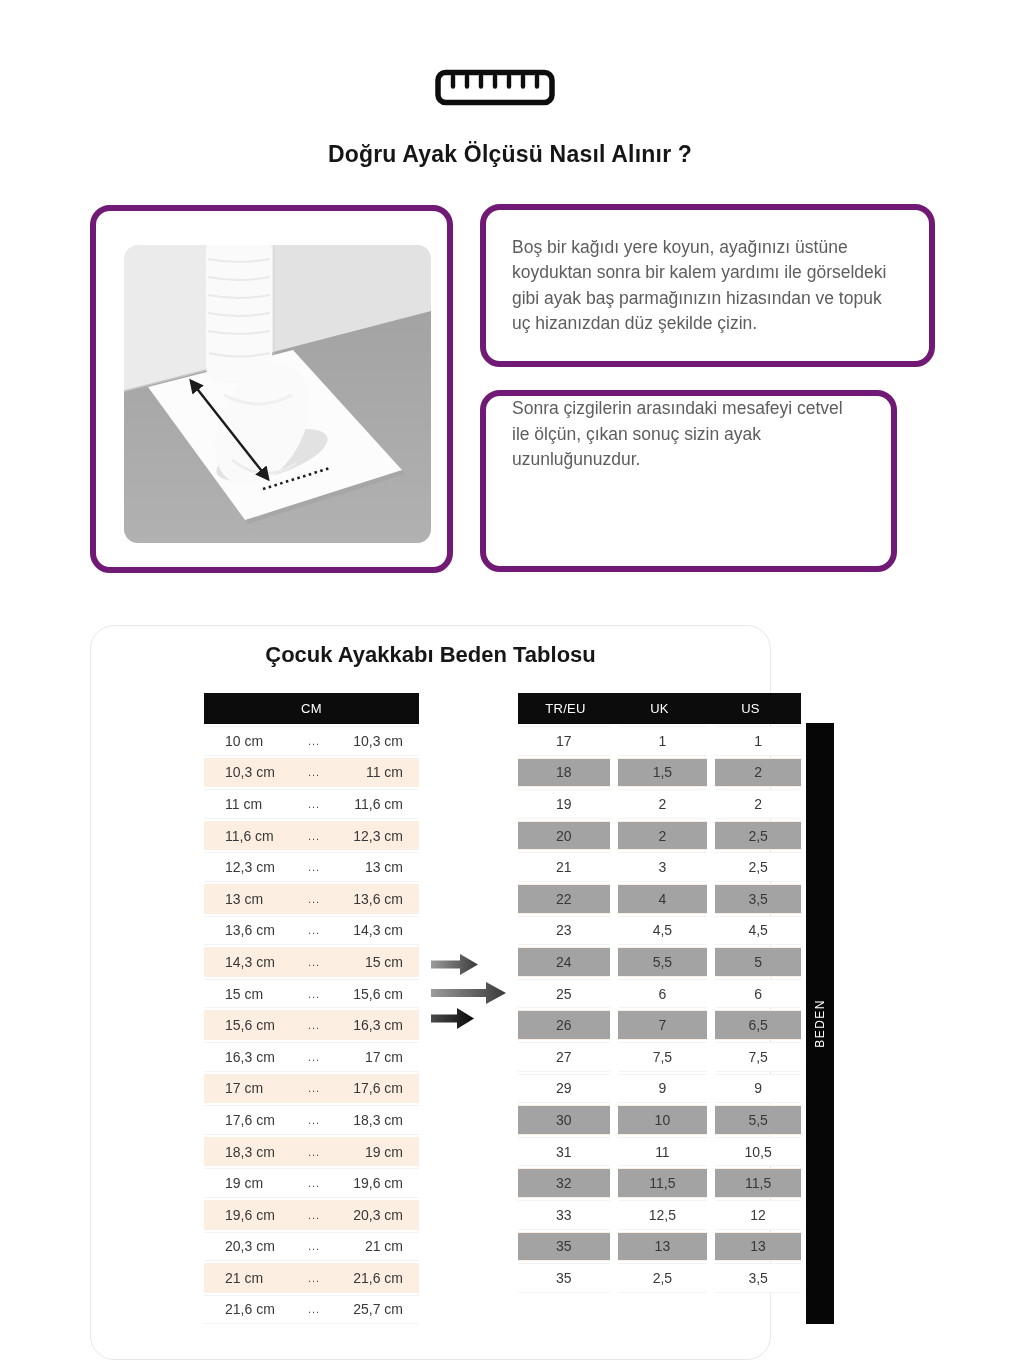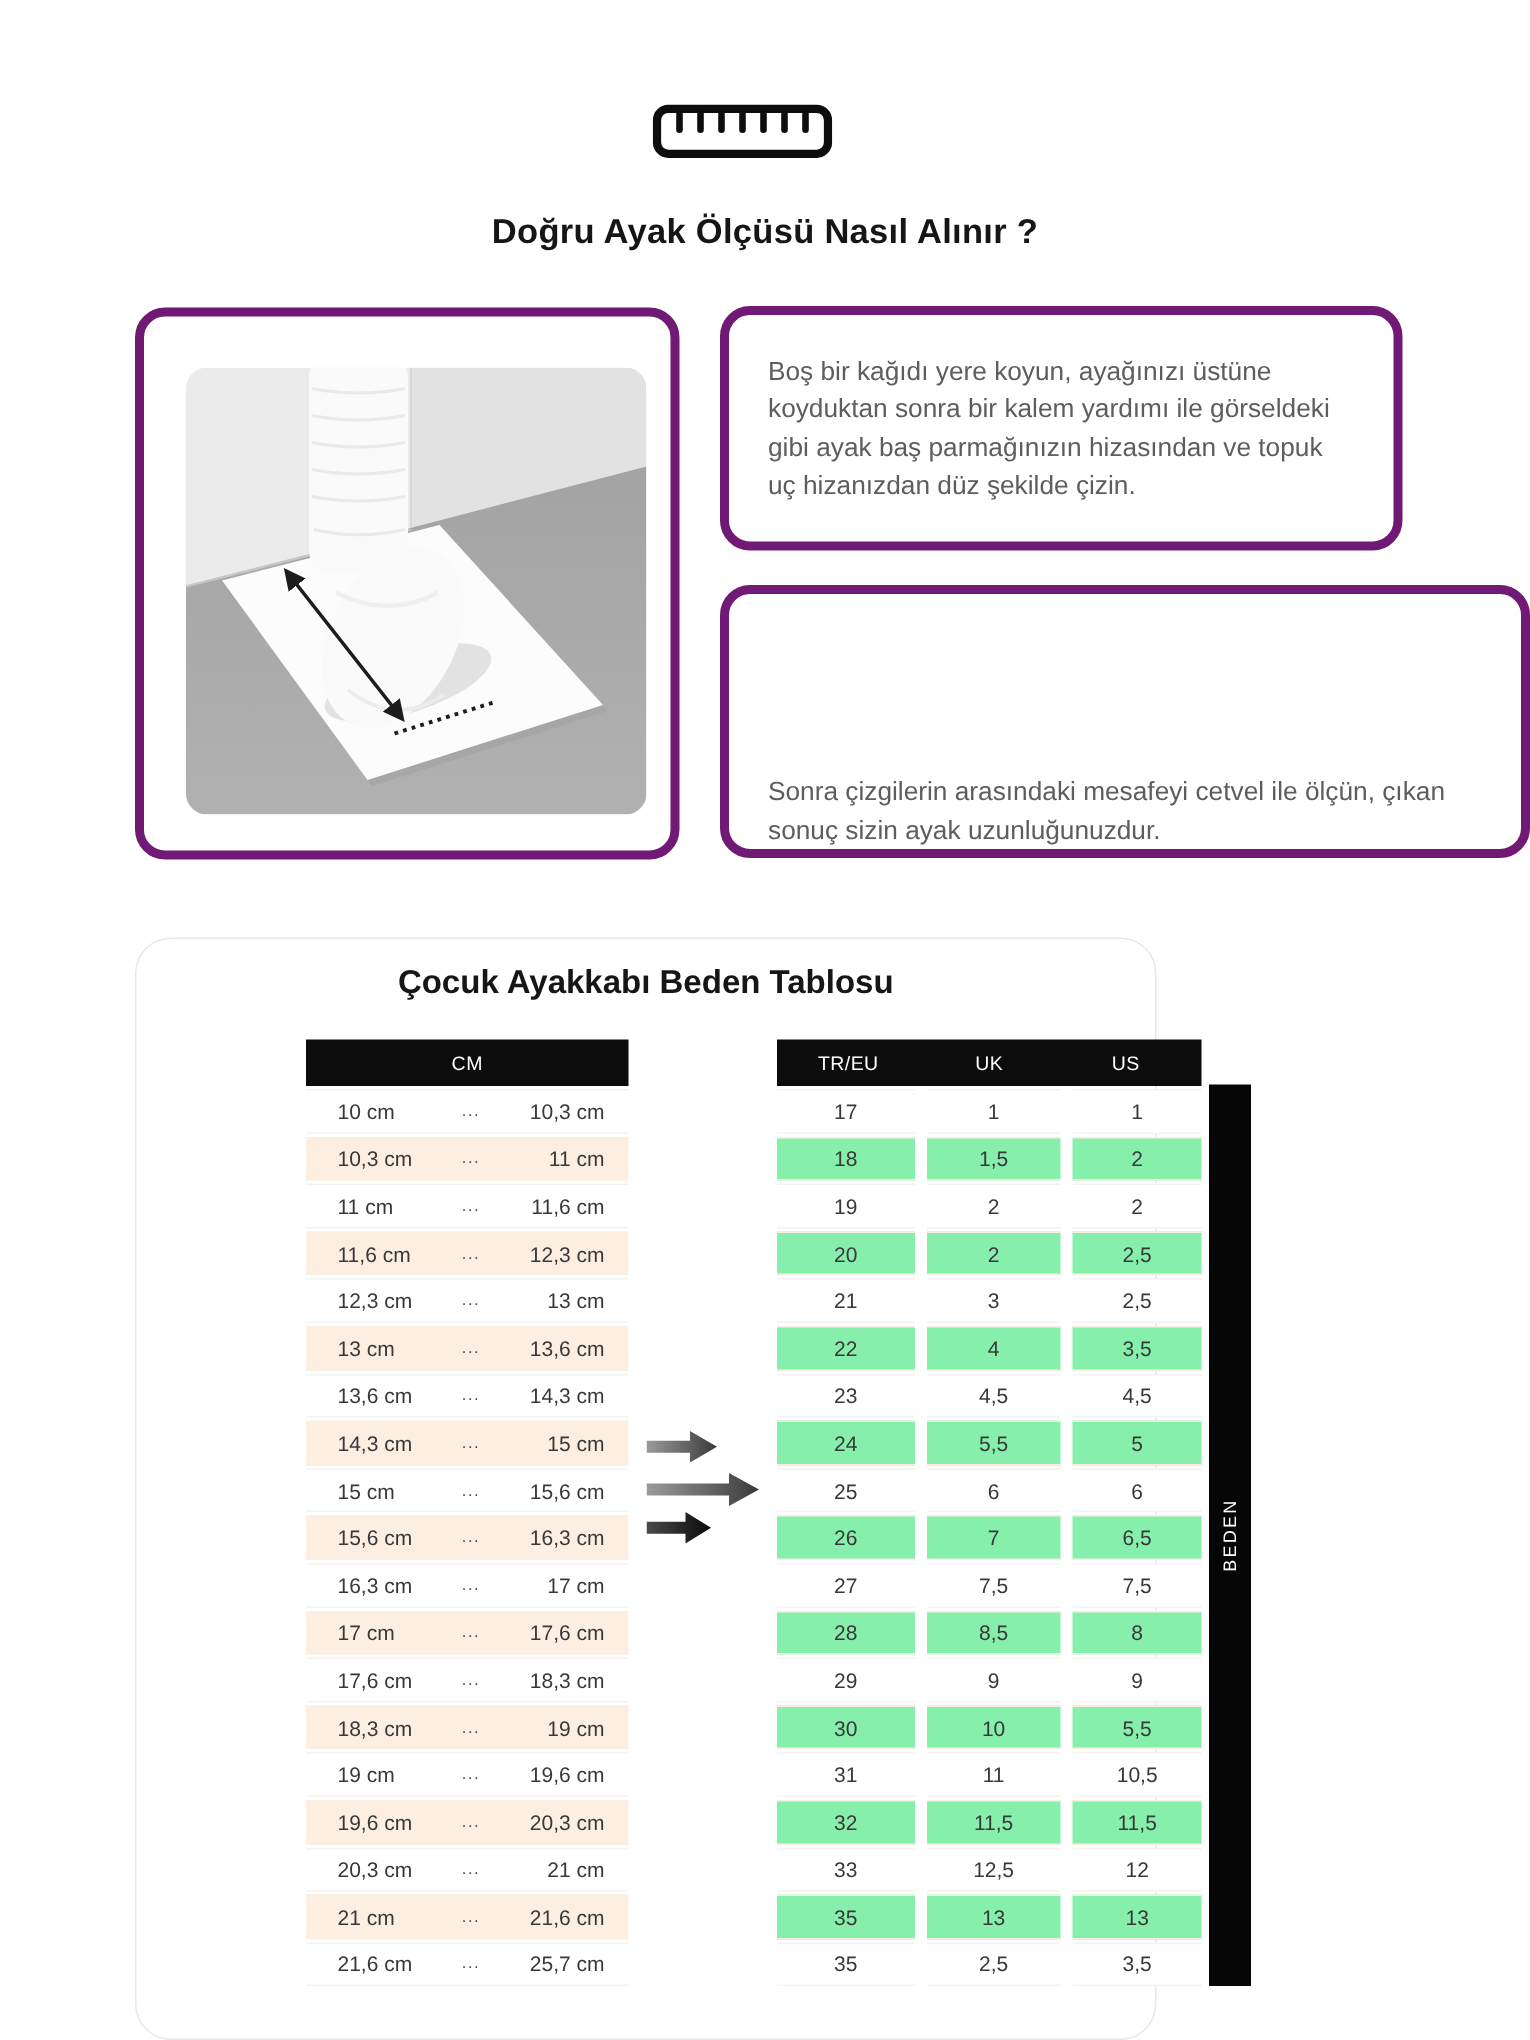--- a/index.html
+++ b/index.html
@@ -7,21 +7,21 @@
   body { width:1020px; height:1360px; font-family:"Liberation Sans","DejaVu Sans",sans-serif; position:relative; }
   #page { position:relative; width:1020px; height:1360px; background:#fff; overflow:hidden;margin-top:20px; }
 
   .ruler-icon { position:absolute; left:435px; top:49px; width:120px; height:37px; }
   .main-title { position:absolute; left:0; right:0; top:121px; text-align:center;
                 font-size:23px; font-weight:700; color:#161616; letter-spacing:.2px; }
 
   .card { border:6px solid #701a75; border-radius:20px; background:#fff; position:absolute; }
   .card-photo   { left:90px;  top:185px; width:363px; height:368px; }
   .card-step1   { left:480px; top:184px; width:455px; height:163px; display:flex; align-items:center; padding:0 26px; }
-  .card-step2   { left:480px; top:370px; width:540px; height:182px; display:flex; align-items:flex-end; padding:0 26px; }
+  .card-step2   { left:480px; top:370px; width:417px; height:182px; display:flex; align-items:flex-start; padding:0 26px; }
   .step-text { font-size:17.5px; line-height:25.5px; color:#5d5d5d; }
 
   .photo { position:absolute; left:28px; top:34px; width:307px; height:298px; border-radius:14px; overflow:hidden; }
 
   .size-card { position:absolute; left:90px; top:605px; width:681px; height:735px;
                border:1px solid #e7e7e7; border-radius:24px; background:#fff; }
   .size-title { position:absolute; left:0; right:0; top:16px; text-align:center;
                 font-size:22px; font-weight:700; color:#161616; }
 
   .cm-table { position:absolute; left:113px; top:67px; width:215px; }
@@ -36,21 +36,21 @@
 
   .arrows-icon { position:absolute; left:340px; top:322px; }
 
   .size-table { position:absolute; left:427px; top:67px; width:283px; }
   .size-head { height:31px; background:#0c0c0c; color:#fff; font-size:13px;
                display:flex; align-items:center; margin-bottom:2px; letter-spacing:.3px; }
   .size-head span { text-align:right; }
   .size-row { display:flex; gap:8px; height:29.6px; margin-bottom:2px; font-size:14px; color:#383838; }
   .size-row span { display:flex; align-items:center; justify-content:center; background:#fff;
                    border-top:1px solid #f3f3f3; border-bottom:1px solid #f3f3f3; }
-  .size-row.alt span { background:#86efac; border-color:#fcefe2; }
+  .size-row.alt span { background:#a3a3a3; border-color:#fcefe2; }
   .sz0 { width:95px; } .sz1 { width:93px; } .sz2 { width:89px; }
   .size-head .sz0, .size-head .sz1, .size-head .sz2 { display:flex; align-items:center; justify-content:center; }
 
   .beden-bar { position:absolute; left:715px; top:97px; width:28px; height:601px; background:#060606;
                display:flex; align-items:center; justify-content:center; }
   .beden-text { writing-mode:vertical-rl; transform:rotate(180deg); color:#fff; font-size:12px; letter-spacing:1.5px; }
 </style>
 </head>
 <body>
 
@@ -299,25 +299,20 @@
           <div class="size-row alt">
             <span class="sz0">26</span>
             <span class="sz1">7</span>
             <span class="sz2">6,5</span>
           </div>
           <div class="size-row">
             <span class="sz0">27</span>
             <span class="sz1">7,5</span>
             <span class="sz2">7,5</span>
           </div>
-          <div class="size-row alt">
-            <span class="sz0">28</span>
-            <span class="sz1">8,5</span>
-            <span class="sz2">8</span>
-          </div>
           <div class="size-row">
             <span class="sz0">29</span>
             <span class="sz1">9</span>
             <span class="sz2">9</span>
           </div>
           <div class="size-row alt">
             <span class="sz0">30</span>
             <span class="sz1">10</span>
             <span class="sz2">5,5</span>
           </div>

